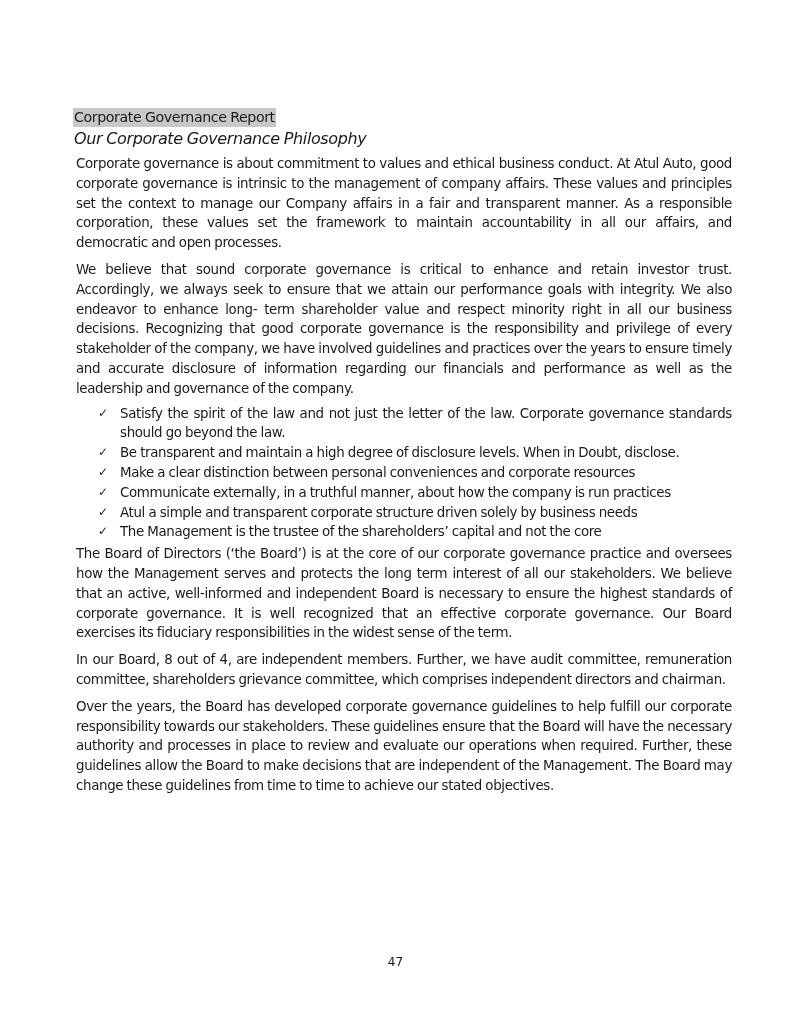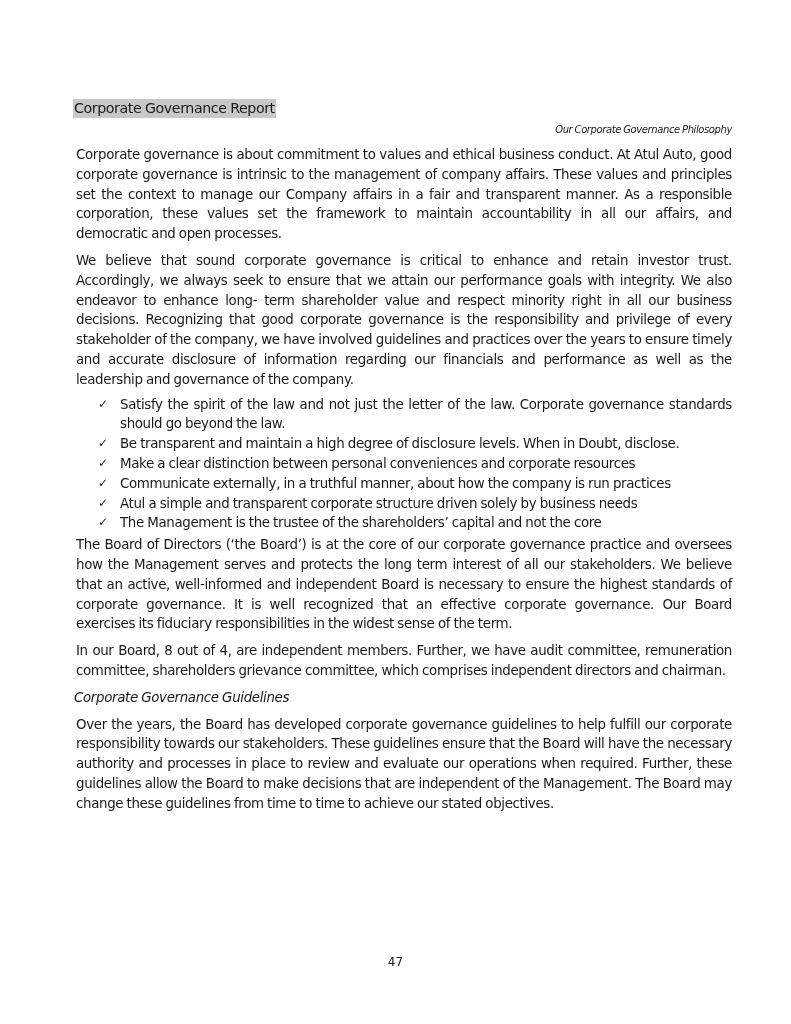--- a/index.html
+++ b/index.html
@@ -5,24 +5,24 @@
     html, body { margin: 0; padding: 0; background: #ffffff; }
     body { width: 791px; height: 1024px; position: relative; overflow: hidden; }
     .page {
       position: absolute; left: 74px; top: 96px; width: 658px;
       font-family: "DejaVu Sans", sans-serif; color: #1a1a1a;
       font-size: 13.4px; line-height: 19.8px;
       letter-spacing: -0.35px; word-spacing: -0.5px;
     }
     .title {
       display: inline-block; background: #c8c8c8; font-size: 14.2px;
-      line-height: 19px; padding: 0 1px; margin: 3px 0 1px -1px;
+      line-height: 19px; padding: 0 1px; margin: 12px 0 1px -1px;
       letter-spacing: -0.4px;
     }
-    .subtitle { font-style: italic; font-size: 10px; line-height: 22px; margin: 0 0 4px 0; letter-spacing: -0.4px; text-align: right; }
+    .subtitle { font-style: italic; font-size: 16px; line-height: 22px; margin: 0 0 4px 0; letter-spacing: -0.4px; }
     p { margin: 0 0 7px 2px; text-align: justify; text-align-last: left; }
     .subhead { font-style: italic; margin: 0 0 7px 0; }
     ul { list-style: none; margin: -2px 0 0 0; padding: 0 0 0 46px; }
     li { position: relative; text-align: justify; text-align-last: left; }
     li .check { position: absolute; left: -22px; top: 0; font-size: 12px; }
     .pnum {
       position: absolute; left: 0; top: 955px; width: 791px; text-align: center;
       font-family: "DejaVu Sans", sans-serif; font-size: 12px; color: #1a1a1a;
     }
   </style>
@@ -59,17 +59,16 @@
     </li>
     <li>
       <span class="check">✓</span>
       <span>The Management is the trustee of the shareholders’ capital and not the core</span>
     </li>
   </ul>
 
   <p style="margin-top:2px">The Board of Directors (‘the Board’) is at the core of our corporate governance practice and oversees how the Management serves and protects the long term interest of all our stakeholders. We believe that an active, well-informed and independent Board is necessary to ensure the highest standards of corporate governance. It is well recognized that an effective corporate governance. Our Board exercises its fiduciary responsibilities in the widest sense of the term.</p>
   <p>In our Board, 8 out of 4, are independent members. Further, we have audit committee, remuneration committee, shareholders grievance committee, which comprises independent directors and chairman.</p>
 
-  <div class="subhead">Corporate Governance Guidelines</div>
   <p>Over the years, the Board has developed corporate governance guidelines to help fulfill our corporate responsibility towards our stakeholders. These guidelines ensure that the Board will have the necessary authority and processes in place to review and evaluate our operations when required. Further, these guidelines allow the Board to make decisions that are independent of the Management. The Board may change these guidelines from time to time to achieve our stated objectives.</p>
 </div>
 
 <div class="pnum">47</div>
 
 </body></html>

